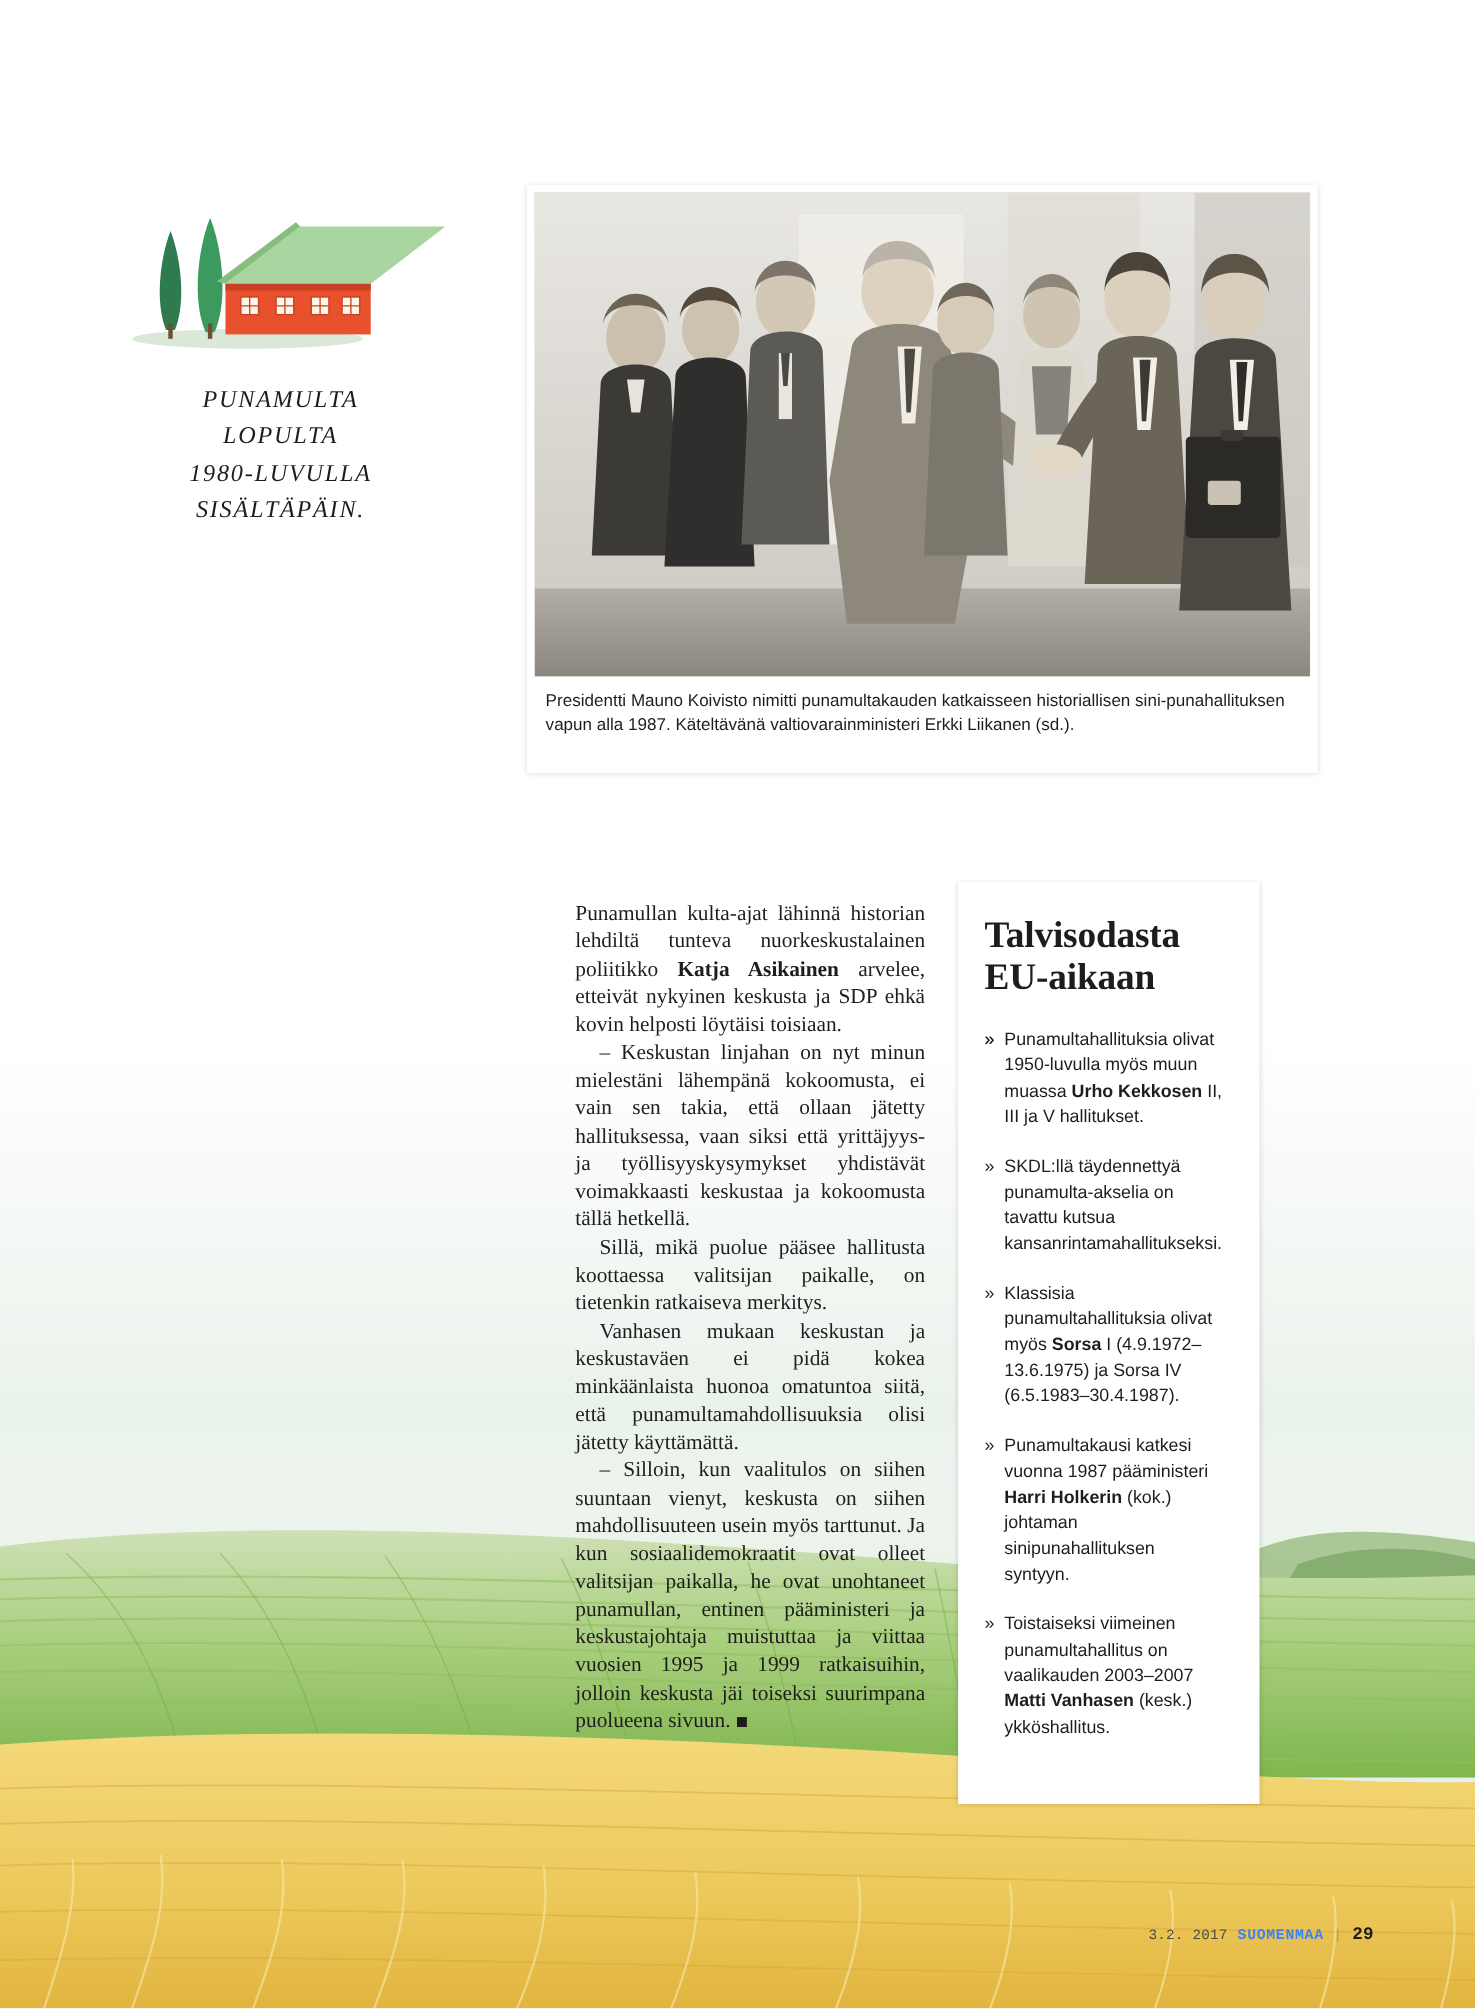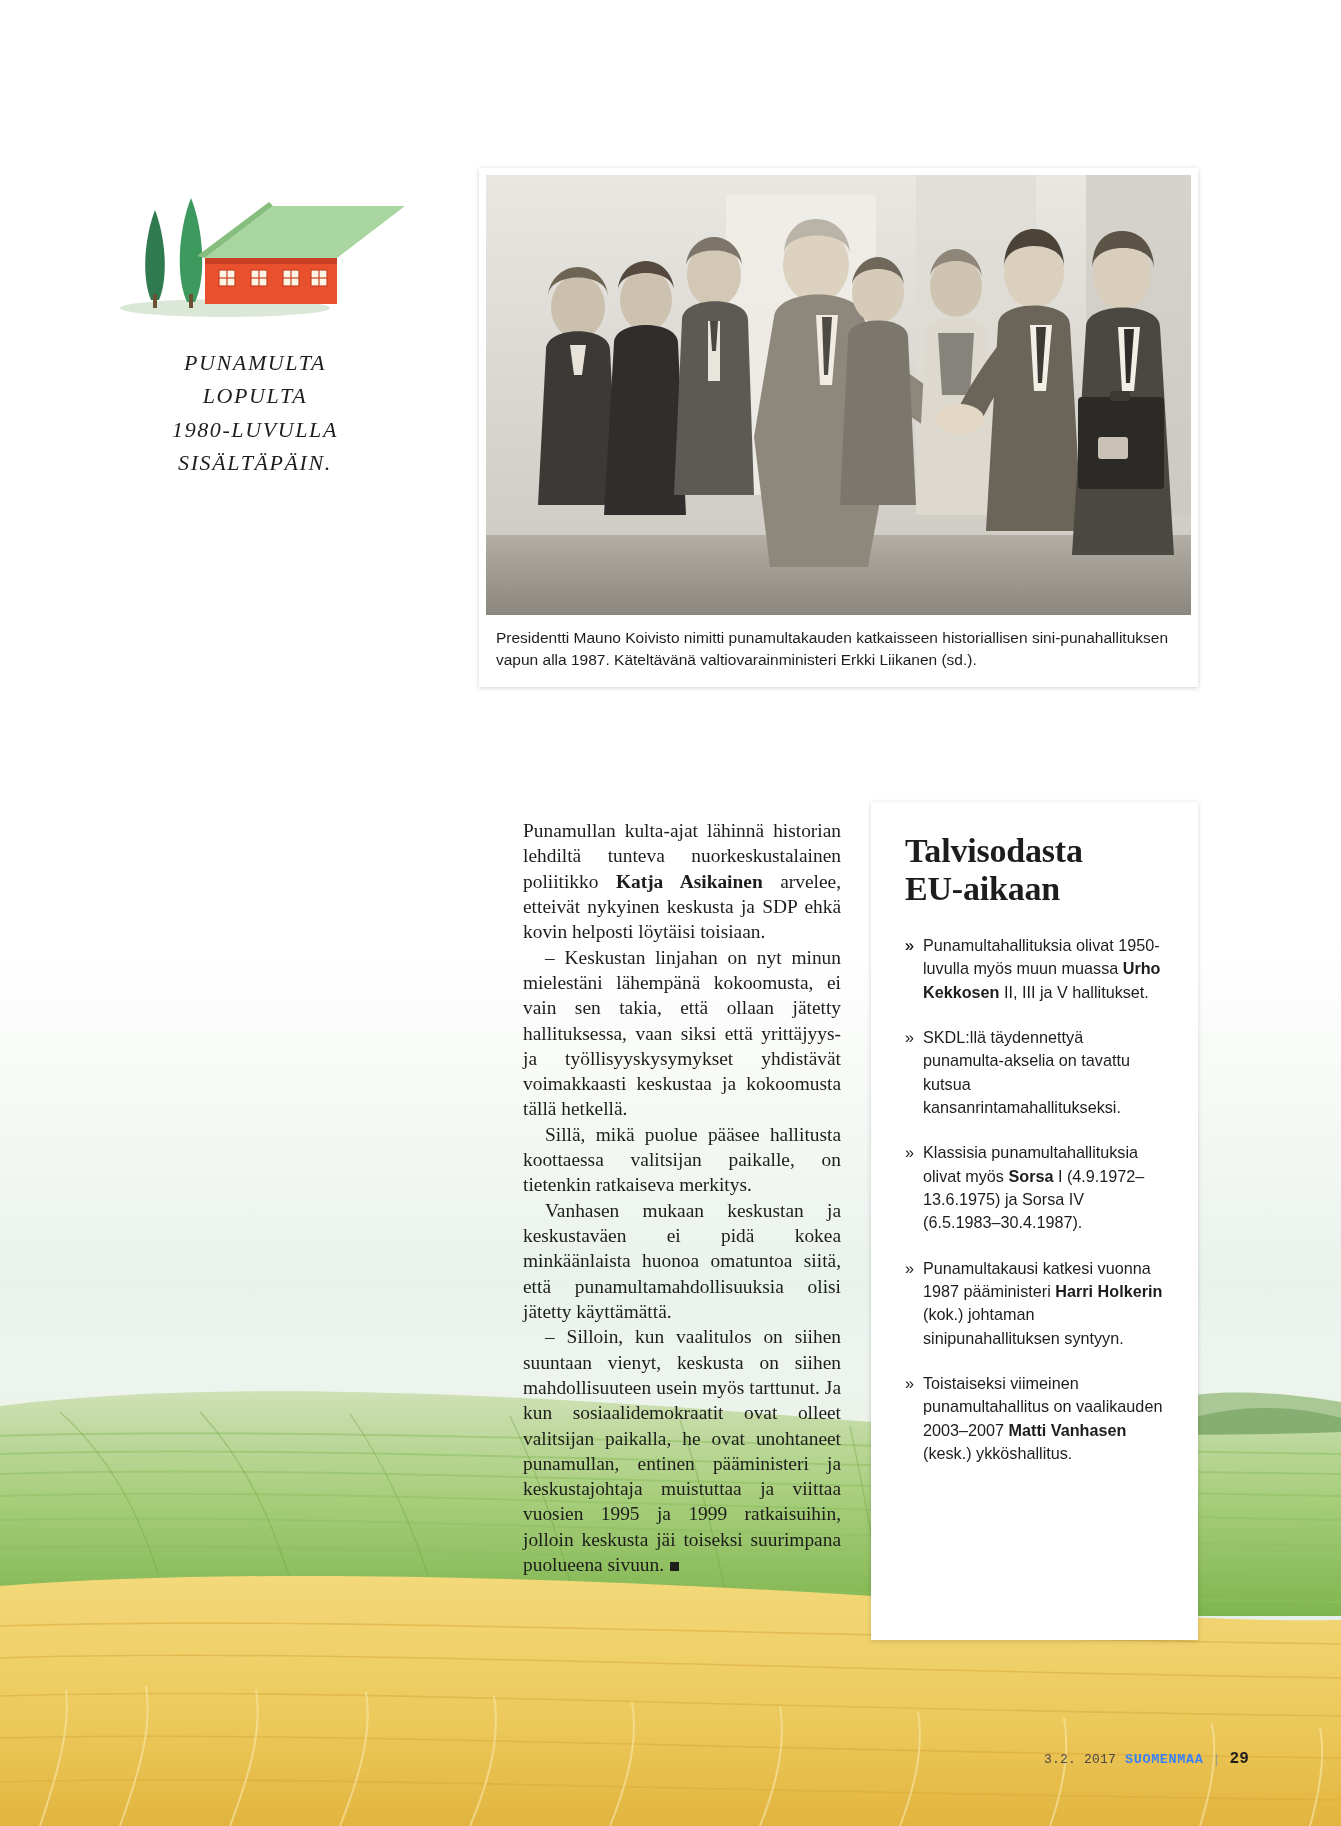--- a/index.html
+++ b/index.html
@@ -78,21 +78,21 @@
     position: relative;
     overflow: hidden;
     background: #cfcdc8;
   }
   .photo svg { position:absolute; inset:0; width:100%; height:100%; }
   .photo-caption {
     font-family: "Liberation Sans", sans-serif;
     font-size: 15.5px;
     line-height: 1.42;
     color: #1d1d1b;
-    padding: 12px 10px 16px 10px;
+    padding: 12px 10px 32px 10px;
   }
 
   
   .body-col {
     position: absolute;
     left: 487px;
     top: 818px;
     width: 318px;
     font-family: "Liberation Serif", serif;
     font-size: 19.4px;
@@ -111,24 +111,24 @@
     background: #1d1d1b;
     margin-left: 6px;
     vertical-align: 0px;
   }
 
   
   .sidebar {
     position: absolute;
     left: 871px;
     top: 802px;
-    width: 327px;
+    width: 274px;
     background: #ffffff;
     box-shadow: 0 1px 5px rgba(0,0,0,0.16);
-    padding: 30px 34px 40px 34px;
+    padding: 30px 34px 40px 24px;
     box-sizing: border-box;
     min-height: 838px;
   }
   .sidebar h2 {
     font-family: "Liberation Serif", serif;
     font-weight: bold;
     font-size: 34px;
     line-height: 1.12;
     margin: 0 0 26px 0;
     color: #1d1d1b;

